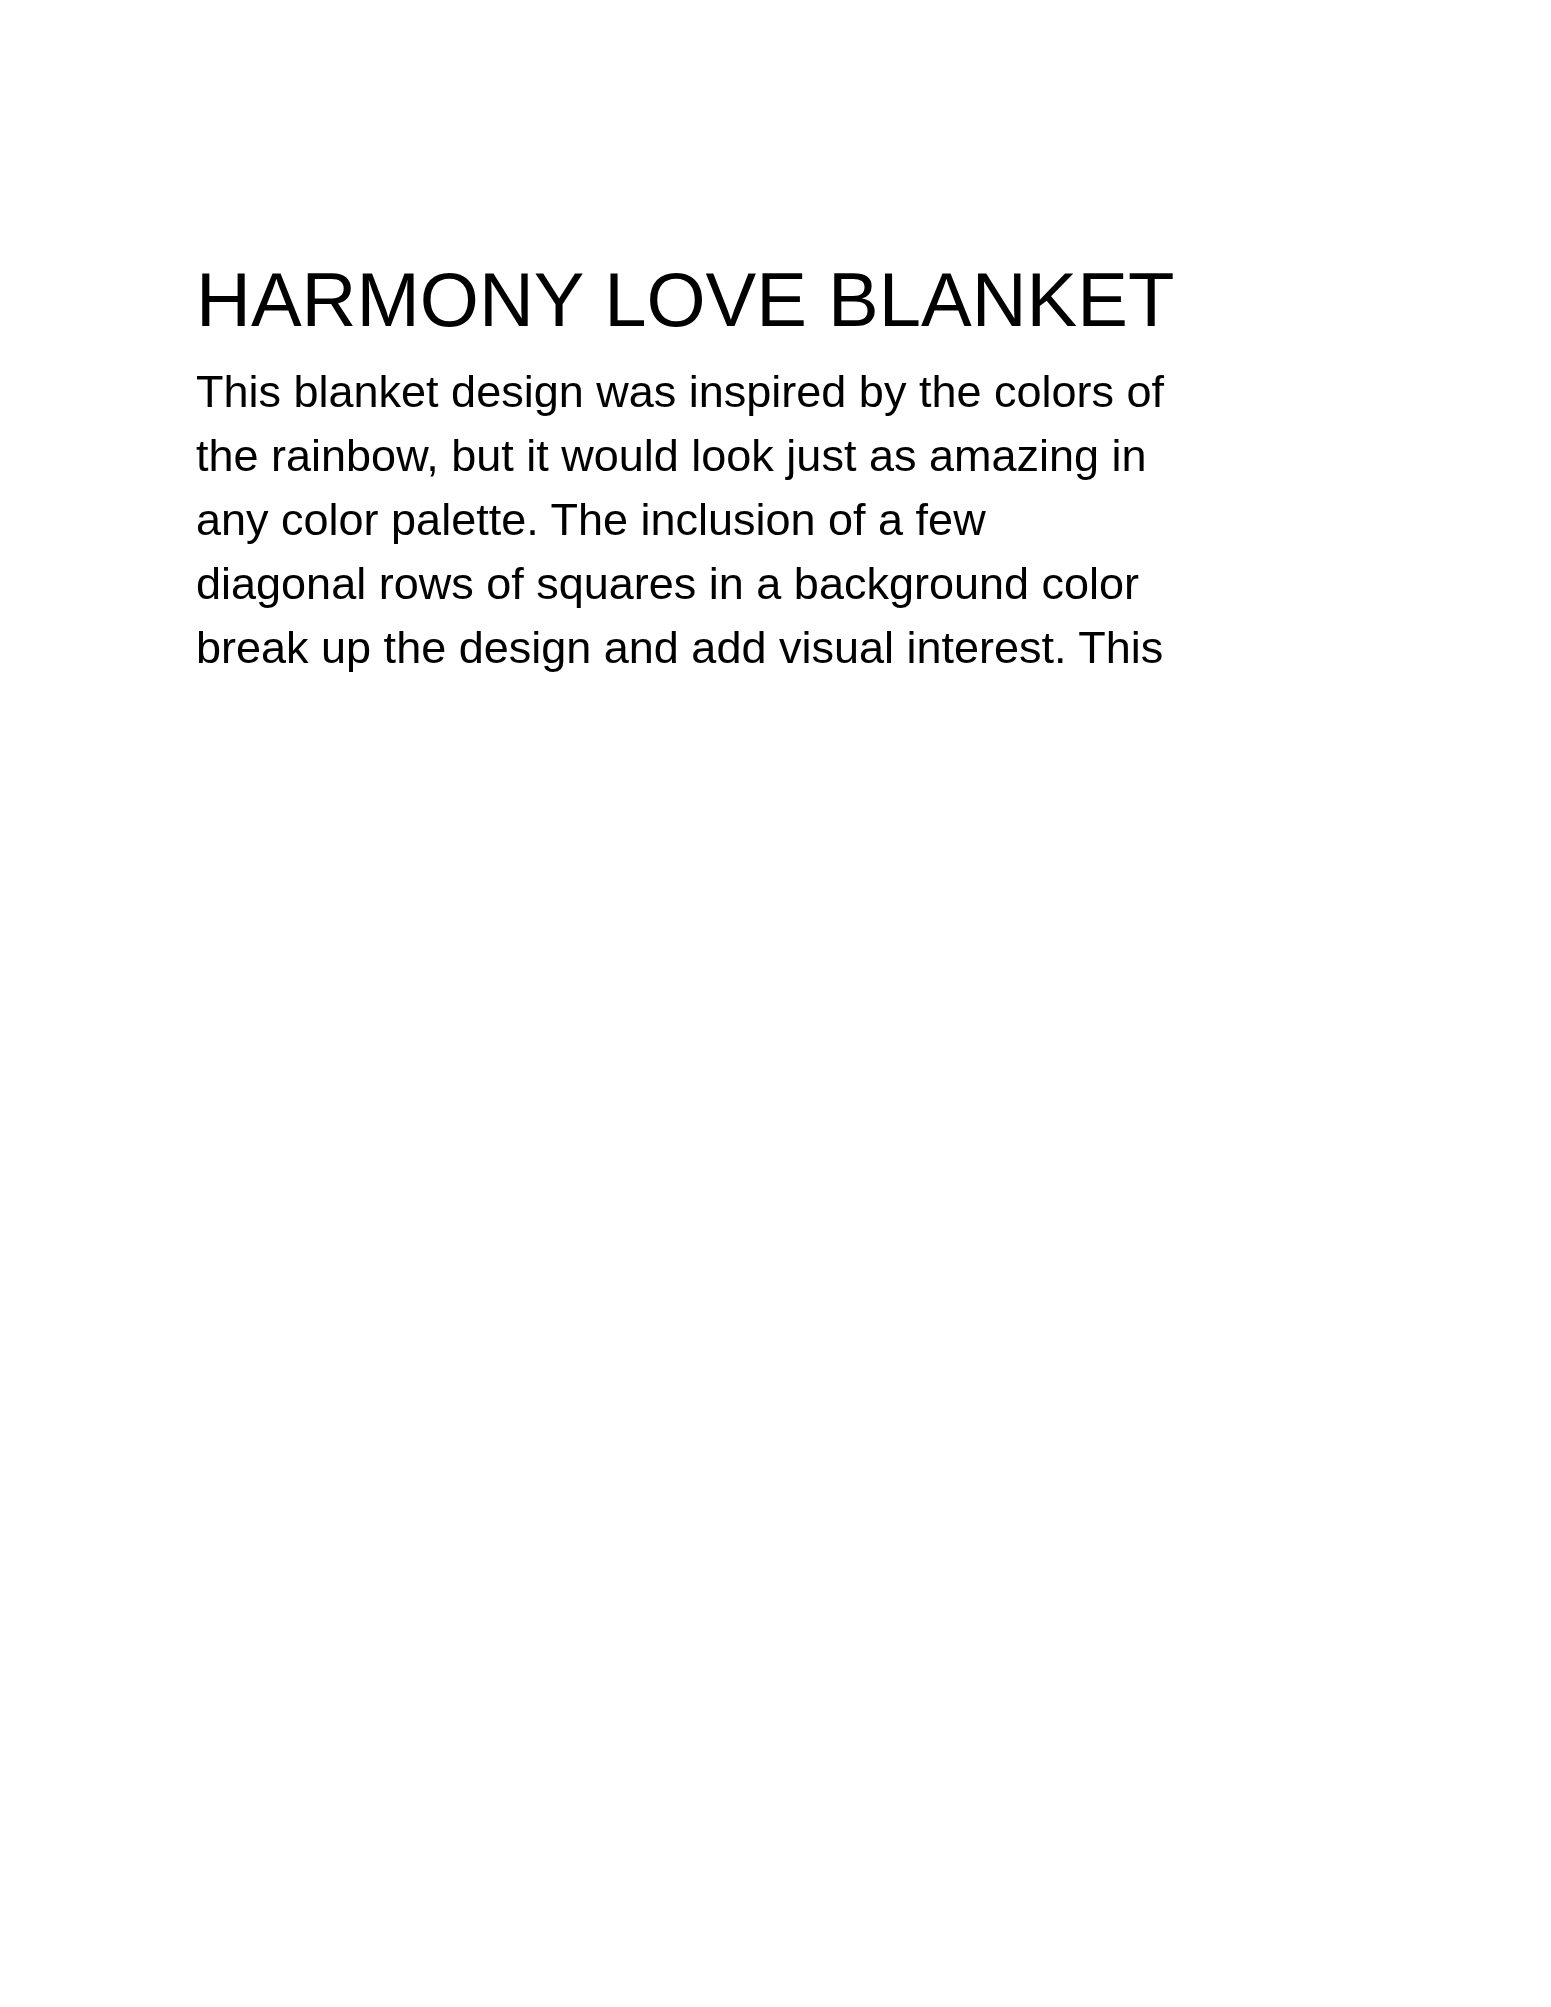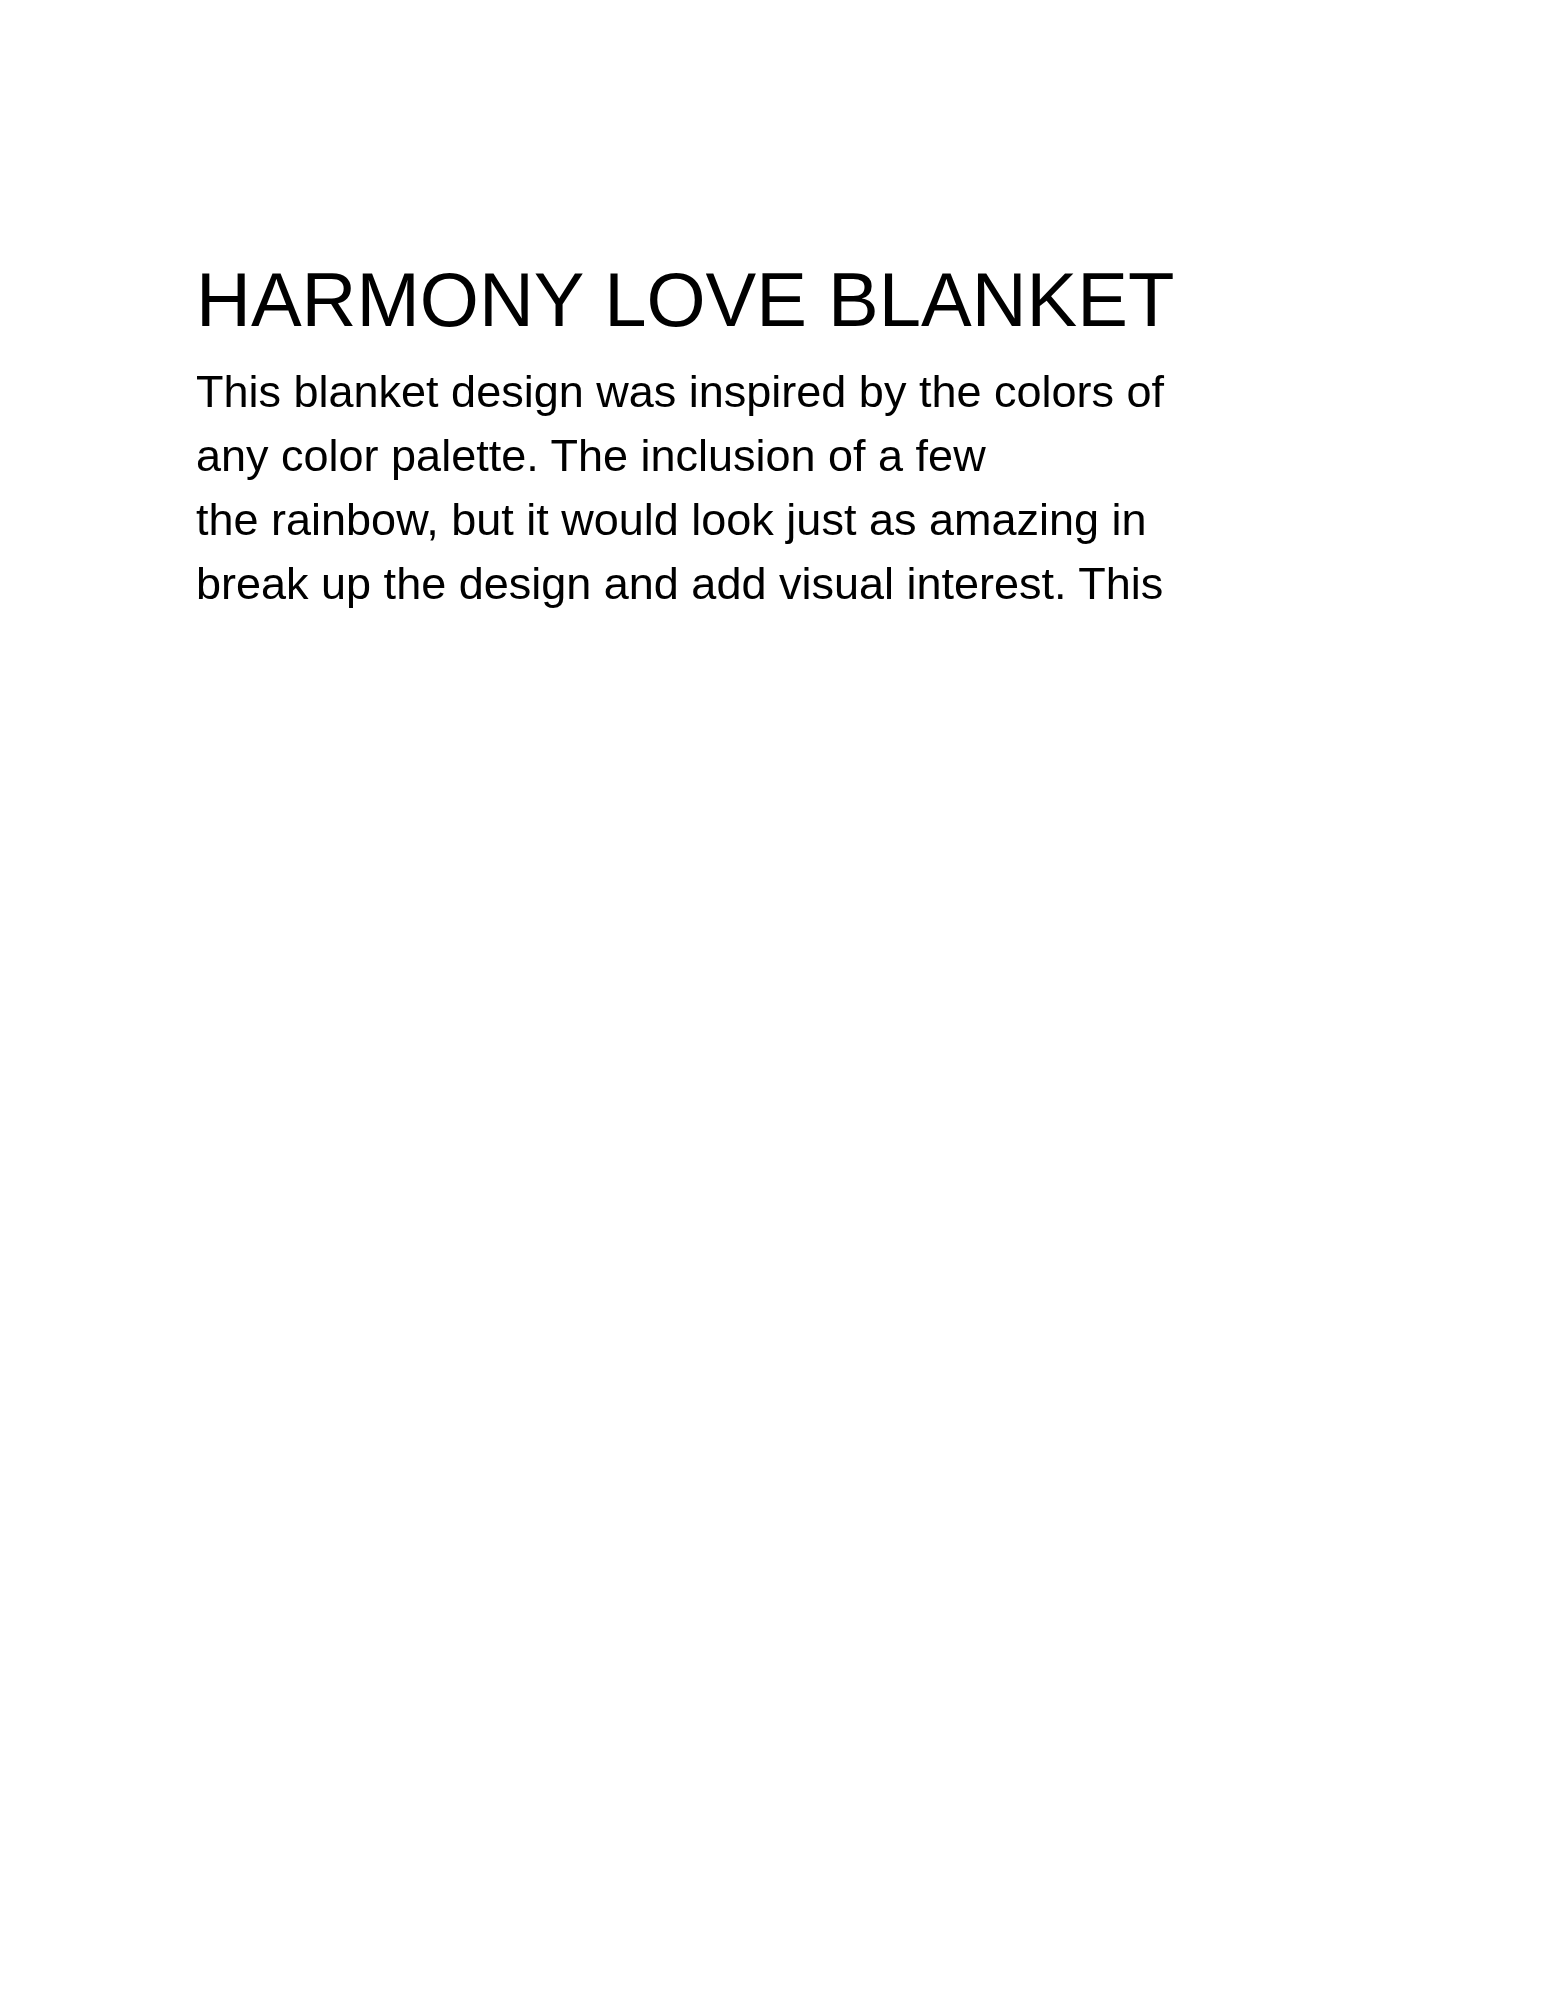--- a/index.html
+++ b/index.html
@@ -40,18 +40,19 @@
   }
 </style>
 </head>
 <body>
 
 <div class="page" style="background: rgb(255, 255, 255); color: rgb(0, 0, 0); padding-left: 16px;">
   <div class="content">
     <h1 class="doc-title">HARMONY LOVE BLANKET</h1>
     <div class="doc-paragraph">
       <div class="doc-line">This blanket design was inspired by the colors of</div>
+      <div class="doc-line">the rainbow, but it would look just as amazing in</div>
       <div class="doc-line">any color palette. The inclusion of a few</div>
-      <div class="doc-line">the rainbow, but it would look just as amazing in</div>
+      <div class="doc-line">diagonal rows of squares in a background color</div>
       <div class="doc-line">break up the design and add visual interest. This</div>
     </div>
   </div>
 </div>
 
 </body></html>

